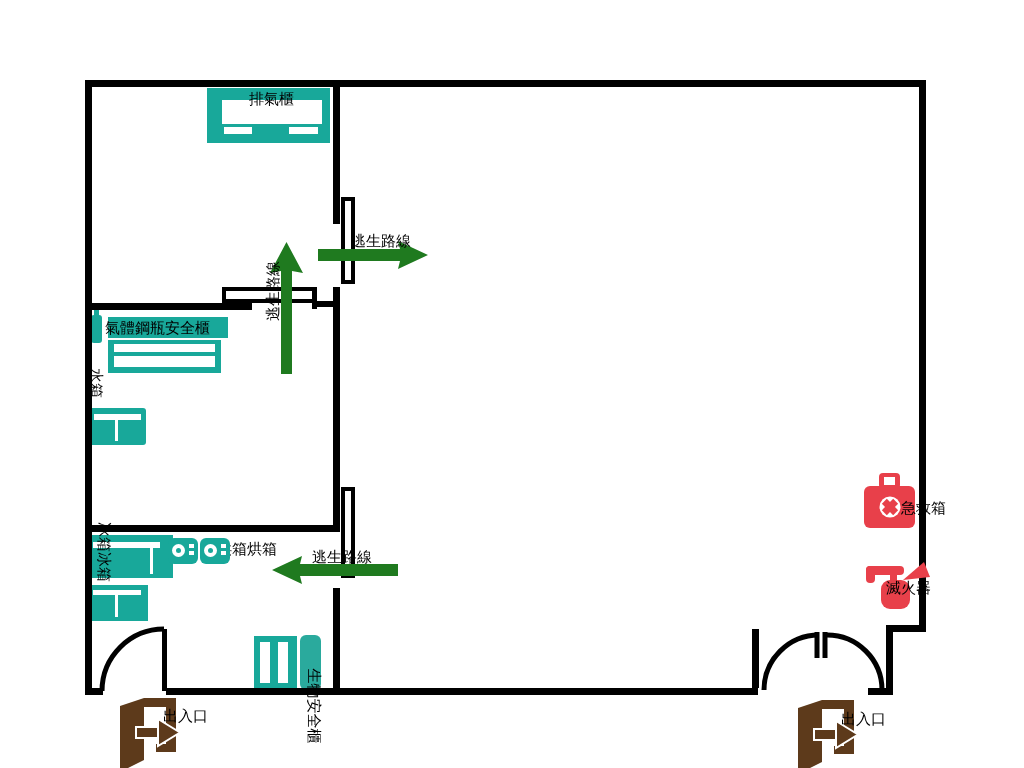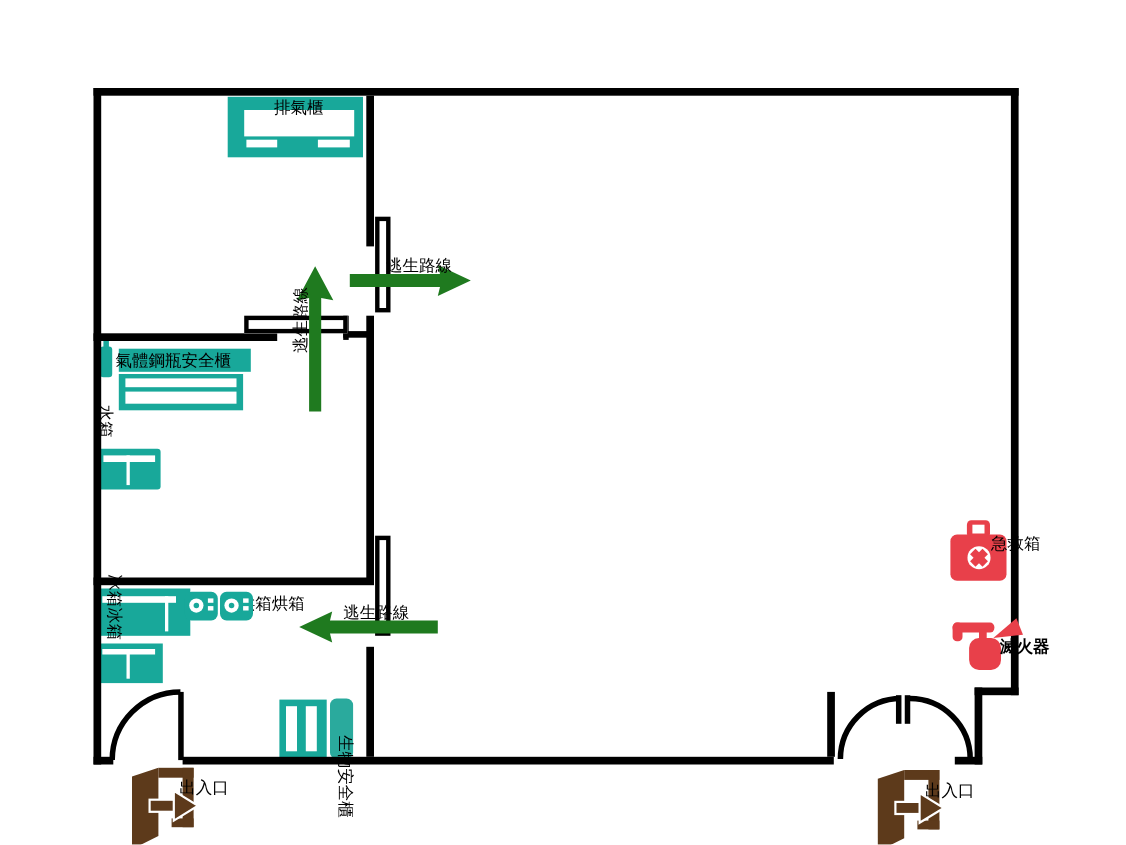--- a/index.html
+++ b/index.html
@@ -143,26 +143,26 @@
       <rect x="24" y="2" width="32" height="9"></rect>
       <rect x="46" y="2" width="10" height="54"></rect>
       <rect x="36" y="48" width="20" height="8"></rect>
       <g stroke="#fff" stroke-width="2">
         <rect x="16" y="31" width="24" height="11"></rect>
         <polygon points="38,23 60,36.5 38,50"></polygon>
       </g>
     </g>
   </svg>
 
-  <div class="lbl" style="left:249px;top:91px;font-family:Liberation Serif, serif;">排氣櫃</div>
+  <div class="lbl" style="left:249px;top:91px;">排氣櫃</div>
   <div class="lbl" style="left:105px;top:320px;">氣體鋼瓶安全櫃</div>
   <div class="lbl rot90" style="left:96px;top:383px;">水箱</div>
   <div class="lbl rot90" style="left:104px;top:552px;">冰箱冰箱</div>
   <div class="lbl rot90" style="left:314px;top:706px;">生物安全櫃</div>
-  <div class="lbl" style="left:901px;top:486px;">急救箱</div>
-  <div class="lbl" style="left:909px;top:580px;font-weight:bold;">滅火器</div>
+  <div class="lbl" style="left:901px;top:500px;">急救箱</div>
+  <div class="lbl" style="left:886px;top:580px;">滅火器</div>
   <div class="lbl" style="left:163px;top:708px;">出入口</div>
   <div class="lbl" style="left:841px;top:711px;">出入口</div>
   <div class="lbl rotm90" style="left:273px;top:291px;">逃生路線</div>
   <div class="lbl" style="left:351px;top:233px;">逃生路線</div>
   <div class="lbl" style="left:312px;top:549px;">逃生路線</div>
 
 </div>
 
 </body></html>

